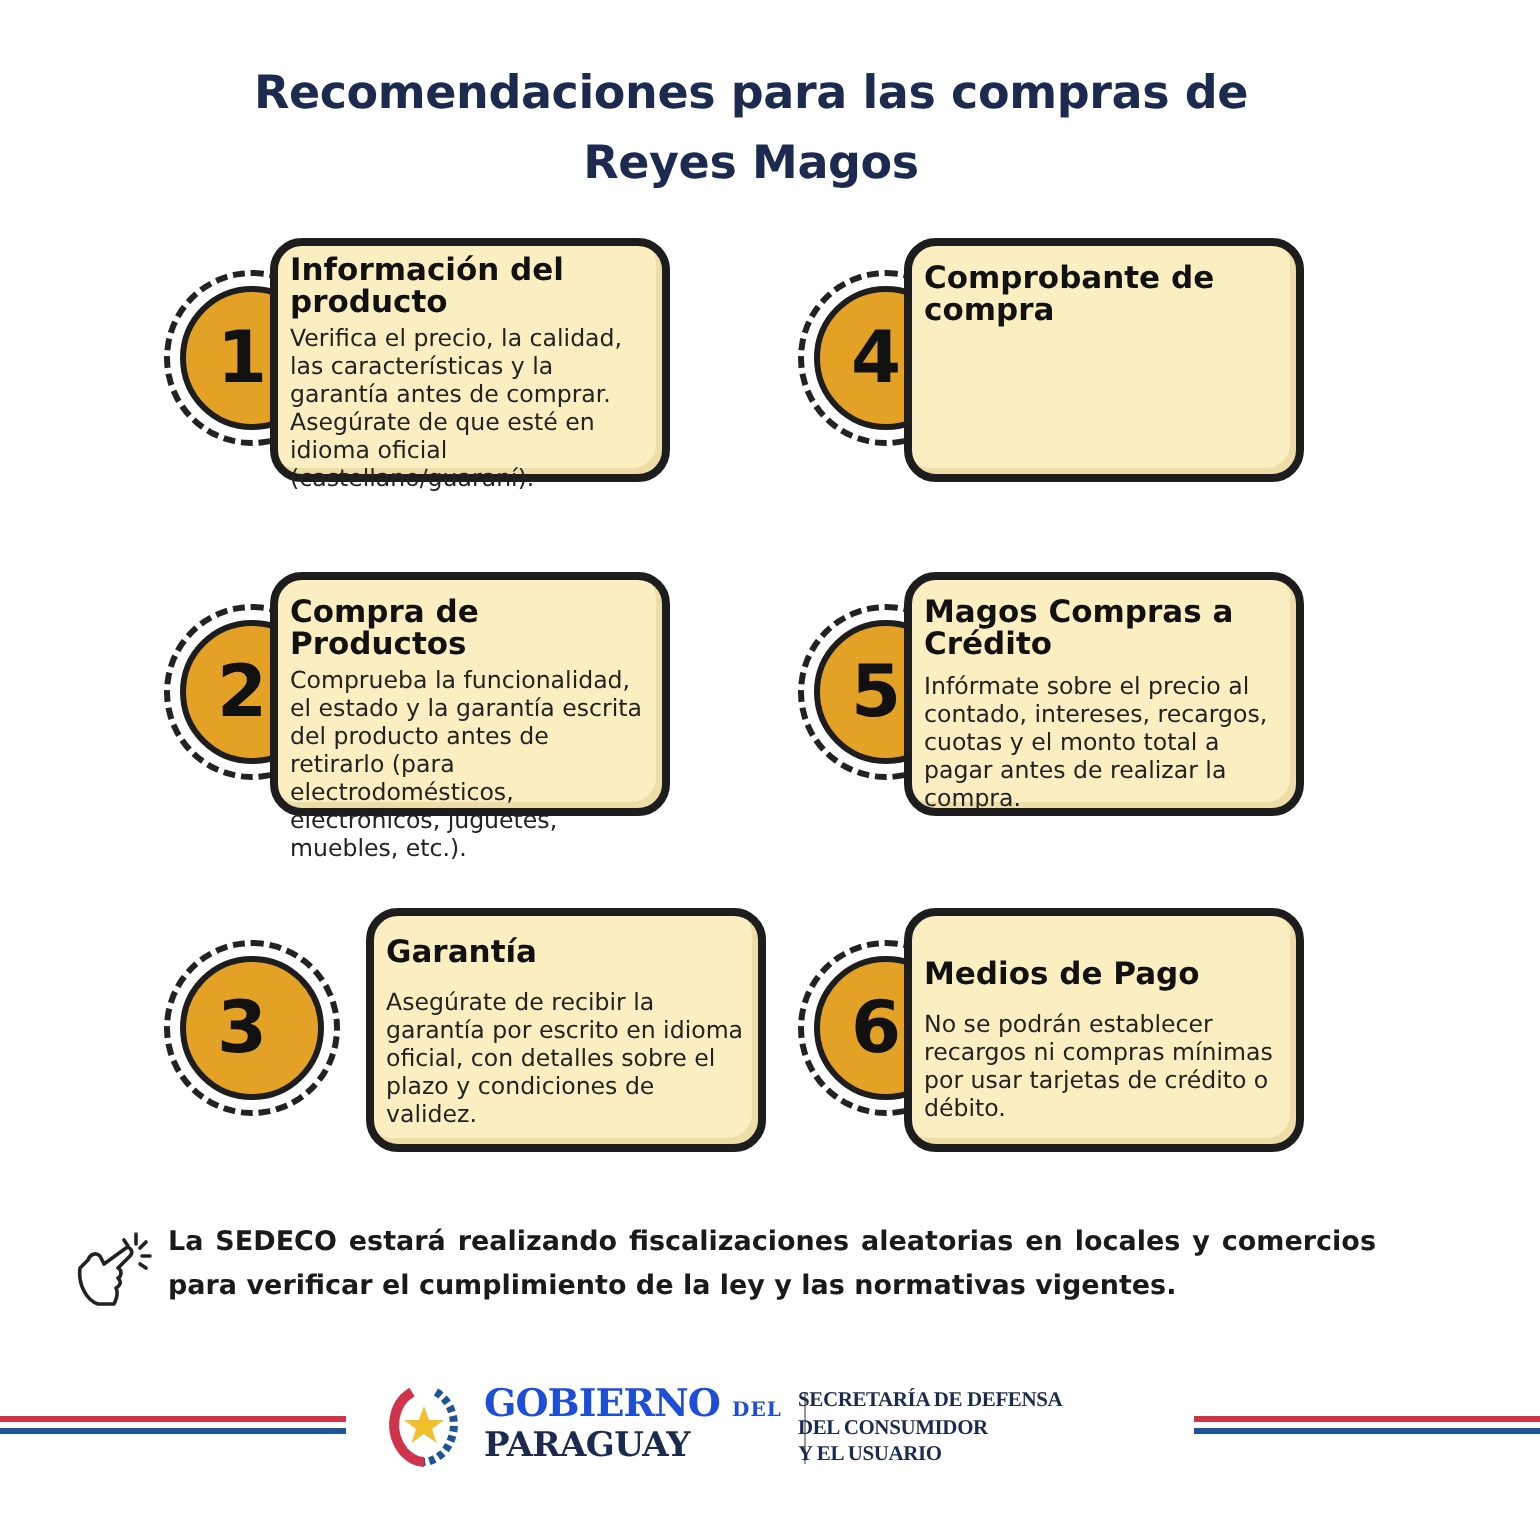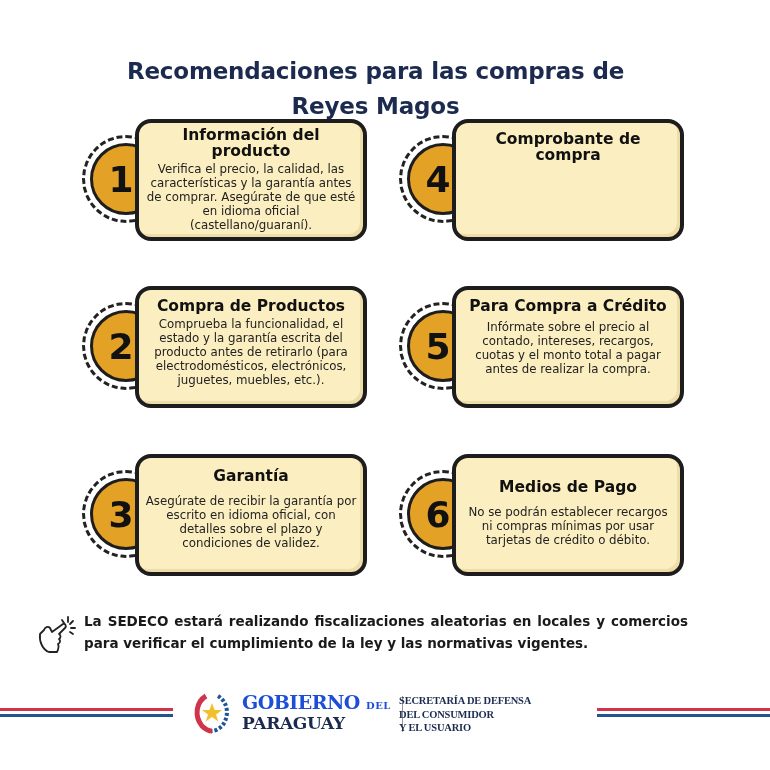--- a/index.html
+++ b/index.html
@@ -2,38 +2,38 @@
 <html><head>
 <meta charset="utf-8">
 <style>
   * { box-sizing: border-box; margin: 0; padding: 0; }
   html, body { width: 770px; height: 770px; background: #ffffff; overflow: hidden; }
   body { position: relative; font-family: "DejaVu Sans", sans-serif; color: #1a1a1a; }
 
   .title {
     position: absolute; left: 0; top: 30px; width: 751px;
     text-align: center; color: #1b2a4e; font-weight: bold;
-    font-size: 23px; line-height: 35px; letter-spacing: -0.2px; margin-top: 24px;
+    font-size: 23px; line-height: 35px; letter-spacing: -0.2px;
   }
 
   .card-wrap { position: absolute; width: 300px; height: 135px; }
   .badge-ring {
     position: absolute; left: 2px; top: 20px; width: 88px; height: 88px;
     border-radius: 50%; border: 3px dashed #222;
   }
   .badge {
     position: absolute; left: 10px; top: 28px; width: 72px; height: 72px;
     border-radius: 50%; background: #e3a126; border: 3px solid #1d1d1d;
     display: flex; align-items: center; justify-content: center;
     font-weight: bold; font-size: 36px; color: #111; padding-right: 10px;
   }
   .card {
-    position: absolute; left: 55px; top: 4px; width: 232px; height: 122px;
+    position: absolute; left: 55px; top: 4px; width: 200px; height: 122px;
     background: #fbeec0; border: 4px solid #1d1d1d; border-radius: 16px;
-    padding: 4px 6px; text-align: center;
+    padding: 4px 6px; text-align: left;
     box-shadow: inset -3px -3px 0 rgba(200,170,100,0.25);
   }
   .card-title { font-weight: bold; font-size: 15.5px; line-height: 16px; color: #111; margin-bottom: 3px; }
   .card-body { font-size: 11.8px; line-height: 14px; color: #222; }
 
   .notice {
     position: absolute; left: 84px; top: 610px; width: 604px;
     font-weight: bold; font-size: 13.5px; line-height: 22px; color: #1a1a1a;
     text-align: justify; text-align-last: left;
   }
@@ -72,39 +72,39 @@
   <div class="badge">2</div>
   <div class="card" style="padding-top:8px;">
     <div class="card-title">Compra de Productos</div>
     <div class="card-body">Comprueba la funcionalidad, el estado y la garantía escrita del producto antes de retirarlo (para electrodomésticos, electrónicos, juguetes, muebles, etc.).</div>
   </div>
 </div>
 
 <div class="card-wrap" style="left:80px; top:450px;">
   <div class="badge-ring"></div>
   <div class="badge">3</div>
-  <div class="card" style="padding-top:10px;">
+  <div class="card" style="padding-top:10px;margin-left:48px;">
     <div class="card-title" style="margin-bottom:10px;">Garantía</div>
     <div class="card-body">Asegúrate de recibir la garantía por escrito en idioma oficial, con detalles sobre el plazo y condiciones de validez.</div>
   </div>
 </div>
 
 <div class="card-wrap" style="left:397px; top:115px;">
   <div class="badge-ring"></div>
   <div class="badge">4</div>
   <div class="card" style="padding-top:8px;">
     <div class="card-title" style="margin-bottom:6px;">Comprobante de compra</div>
   </div>
 </div>
 
 <div class="card-wrap" style="left:397px; top:282px;">
   <div class="badge-ring"></div>
   <div class="badge">5</div>
   <div class="card" style="padding-top:8px;">
-    <div class="card-title" style="margin-bottom:6px;">Para Compra a Crédito</div>
+    <div class="card-title" style="margin-bottom:6px;">Magos Compras a Crédito</div>
     <div class="card-body">Infórmate sobre el precio al contado, intereses, recargos, cuotas y el monto total a pagar antes de realizar la compra.</div>
   </div>
 </div>
 
 <div class="card-wrap" style="left:397px; top:450px;">
   <div class="badge-ring"></div>
   <div class="badge">6</div>
   <div class="card" style="padding-top:21px;">
     <div class="card-title" style="margin-bottom:10px;">Medios de Pago</div>
     <div class="card-body">No se podrán establecer recargos ni compras mínimas por usar tarjetas de crédito o débito.</div>

